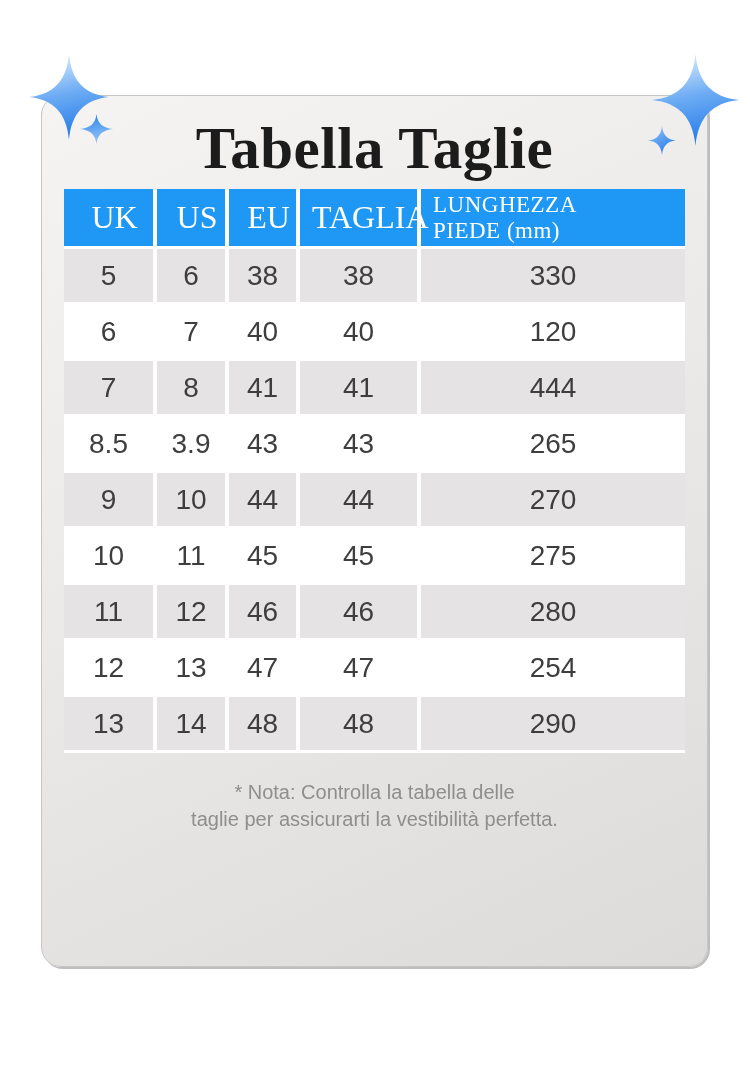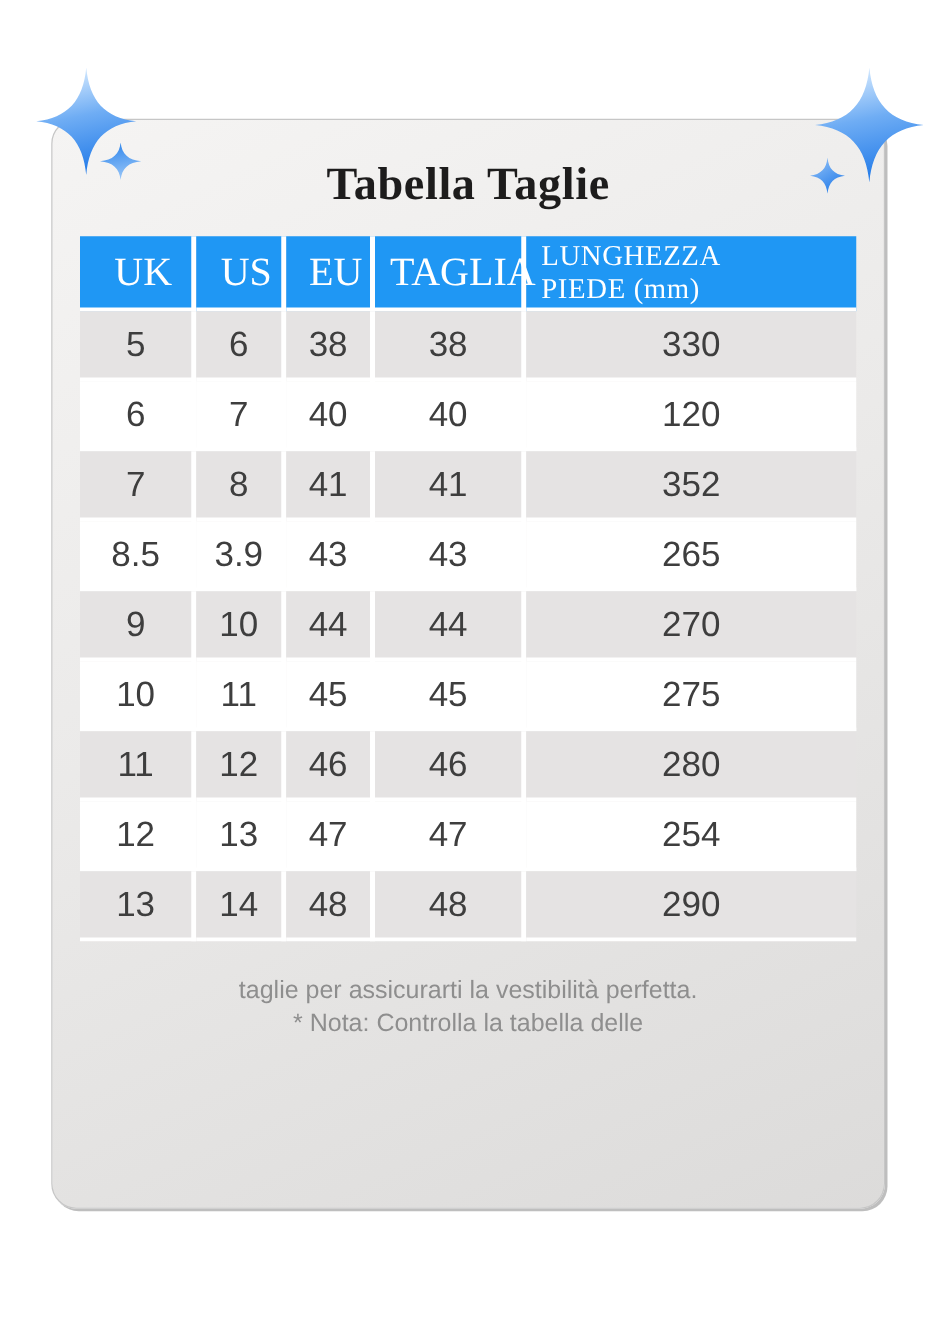--- a/index.html
+++ b/index.html
@@ -17,21 +17,21 @@
     border-radius:20px;
     background:linear-gradient(155deg,#f5f4f3 0%,#ebeae9 45%,#dcdbda 100%);
     border:1px solid #c6c6c6;
     box-shadow:2px 2px 0 rgba(110,110,110,0.45);
   }
   .title {
     margin-top:27px;
     text-align:center;
     font-family:"Liberation Serif", serif;
     font-weight:700;
-    font-size:37px;
+    font-size:59px;
     line-height:50px;
     letter-spacing:0.5px;
     color:#1d1c1c;
   }
   table.size-table {
     width:621px;
     margin:16px auto 0 auto;
     border-collapse:separate;
     border-spacing:0;
     table-layout:fixed;
@@ -122,21 +122,21 @@
             <td>7</td>
             <td>40</td>
             <td>40</td>
             <td>120</td>
           </tr>
           <tr>
             <td>7</td>
             <td>8</td>
             <td>41</td>
             <td>41</td>
-            <td>352</td>
+            <td>444</td>
           </tr>
           <tr>
             <td>8.5</td>
             <td>3.9</td>
             <td>43</td>
             <td>43</td>
             <td>265</td>
           </tr>
           <tr>
             <td>9</td>
@@ -170,22 +170,22 @@
             <td>13</td>
             <td>14</td>
             <td>48</td>
             <td>48</td>
             <td>290</td>
           </tr>
         </tbody>
     </table>
 
     <div class="note">
+      <div>* Nota: Controlla la tabella delle</div>
       <div>taglie per assicurarti la vestibilità perfetta.</div>
-      <div>* Nota: Controlla la tabella delle</div>
     </div>
 
   </div>
 
   <svg class="sparkle sp-lg-tl" viewBox="0 0 100 100" preserveAspectRatio="none">
     <defs>
       <linearGradient id="g-lg-tl" x1="0.35" y1="0" x2="0.55" y2="1">
         <stop offset="0" stop-color="#d9ecff"></stop>
         <stop offset="0.45" stop-color="#6fadf4"></stop>
         <stop offset="1" stop-color="#1e78e8"></stop>

